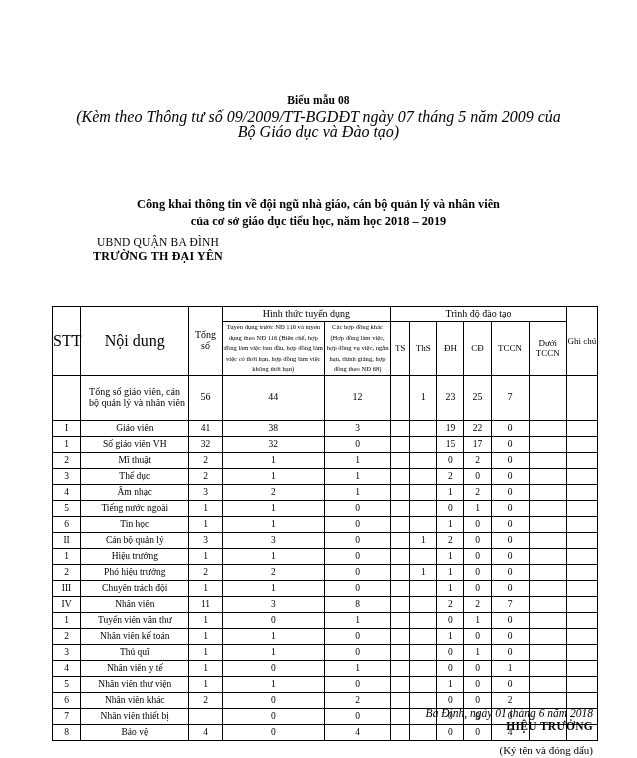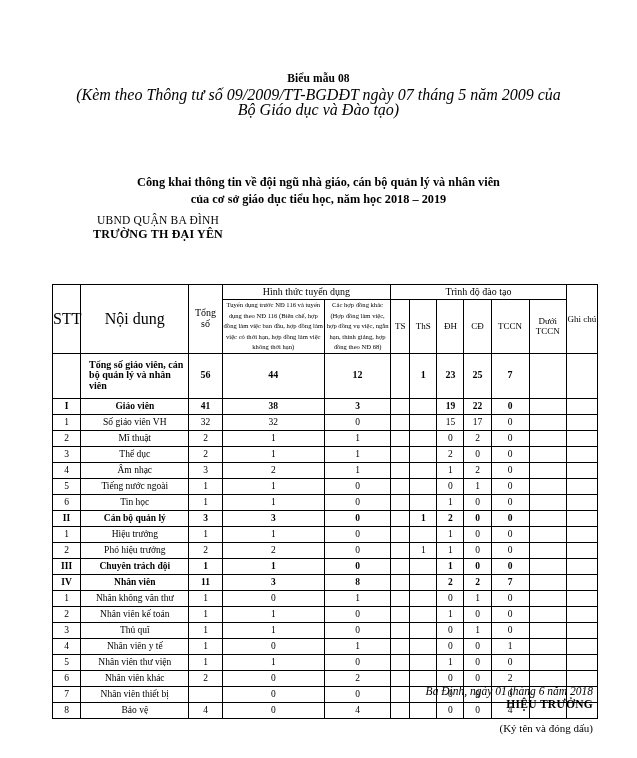--- a/index.html
+++ b/index.html
@@ -20,21 +20,21 @@
     width: 637px;
     height: 758px;
     box-sizing: border-box;
   }
 
   
   .form-code {
     text-align: center;
     font-weight: bold;
     font-size: 11.5px;
-    margin-top: 72px;
+    margin-top: 94px;
     letter-spacing: .1px;
   }
   .form-ref {
     text-align: center;
     font-style: italic;
     font-size: 16px;
     line-height: 15px;
     margin-top: 3px;
   }
 
@@ -113,21 +113,21 @@
     font-size: 9px;
     line-height: 9.5px;
   }
 
   td.c-stt { text-align: center; }
   td.c-name {
     text-align: left;
     padding-left: 6px;
   }
   tr.data-row td { height: 15px; }
-  tr.bold td { font-weight: bold; }
+  tr.bold td { font-weight: normal; }
 
   .row-total td {
     font-weight: bold;
     font-size: 10px;
     line-height: 12px;
     height: 44px;
   }
   .row-total td.c-name {
     text-align: left;
     padding-left: 8px;
@@ -391,21 +391,21 @@
             <td></td>
             <td></td>
             <td>2</td>
             <td>2</td>
             <td>7</td>
             <td></td>
             <td></td>
           </tr>
           <tr class="data-row">
             <td class="c-stt">1</td>
-            <td class="c-name">Nhân không văn thư</td>
+            <td class="c-name">Tuyển viên văn thư</td>
             <td>1</td>
             <td>0</td>
             <td>1</td>
             <td></td>
             <td></td>
             <td>0</td>
             <td>1</td>
             <td>0</td>
             <td></td>
             <td></td>

